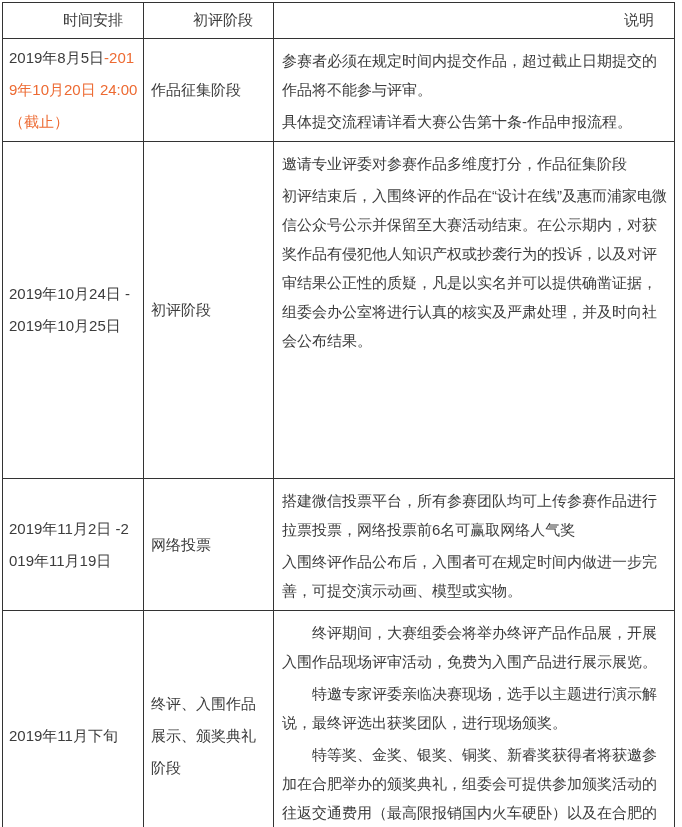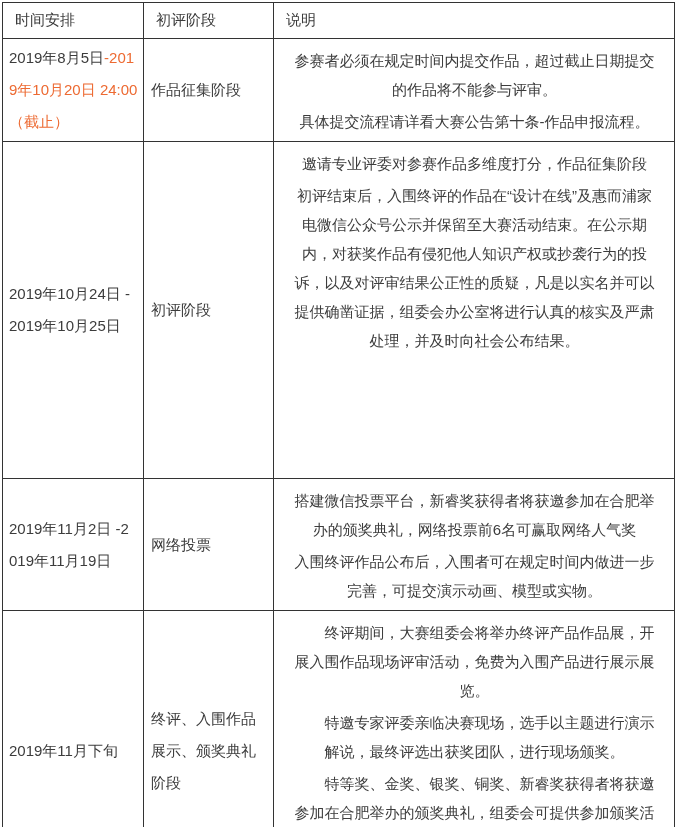--- a/index.html
+++ b/index.html
@@ -29,23 +29,23 @@
   table.schedule col.c3 { width: 401px; }
   table.schedule th,
   table.schedule td {
     border: 1px solid #333333;
     box-sizing: border-box;
     font-weight: normal;
     overflow: hidden;
   }
   table.schedule th {
     height: 36px;
-    text-align: left;
+    text-align: right;
     vertical-align: middle;
-    padding: 2px 12px;
+    padding: 2px 20px;
   }
   
   tr.r1 > td { height: 99px; }
   tr.r2 > td { height: 337px; }
   tr.r3 > td { height: 127px; }
   tr.r4 > td { height: 216px; }
 
   td.time-cell {
     vertical-align: middle;
     text-align: left;
@@ -61,22 +61,21 @@
     line-height: 32px;
     margin-left: 48px;
   }
   td.desc-cell {
     vertical-align: top;
     text-align: left;
     padding: 4px 7px 2px 8px;
     line-height: 29px;
   }
   td.desc-cell p {
-    margin: 3px 8px;
-    text-align: center;
+    margin: 3px 0;
   }
   td.desc-cell p.indent {
     text-indent: 2em;
   }
   .hl {
     color: var(--highlight, #ED6A32);
   }
   .time-line { white-space: nowrap; }
 </style>
 </head>
@@ -119,21 +118,21 @@
         </td>
       </tr>
 
       <tr class="r3">
         <td class="time-cell">
           <div class="time-line">2019年11月2日 -2</div>
           <div class="time-line">019年11月19日</div>
         </td>
         <td class="stage-cell">网络投票</td>
         <td class="desc-cell">
-          <p>搭建微信投票平台，新睿奖获得者将获邀参加在合肥举办的颁奖典礼，网络投票前6名可赢取网络人气奖</p>
+          <p>搭建微信投票平台，所有参赛团队均可上传参赛作品进行拉票投票，网络投票前6名可赢取网络人气奖</p>
           <p>入围终评作品公布后，入围者可在规定时间内做进一步完善，可提交演示动画、模型或实物。</p>
         </td>
       </tr>
 
       <tr class="r4">
         <td class="time-cell">
           <div class="time-line">2019年11月下旬</div>
         </td>
         <td class="stage-cell">终评、入围作品展示、颁奖典礼阶段</td>
         <td class="desc-cell">

